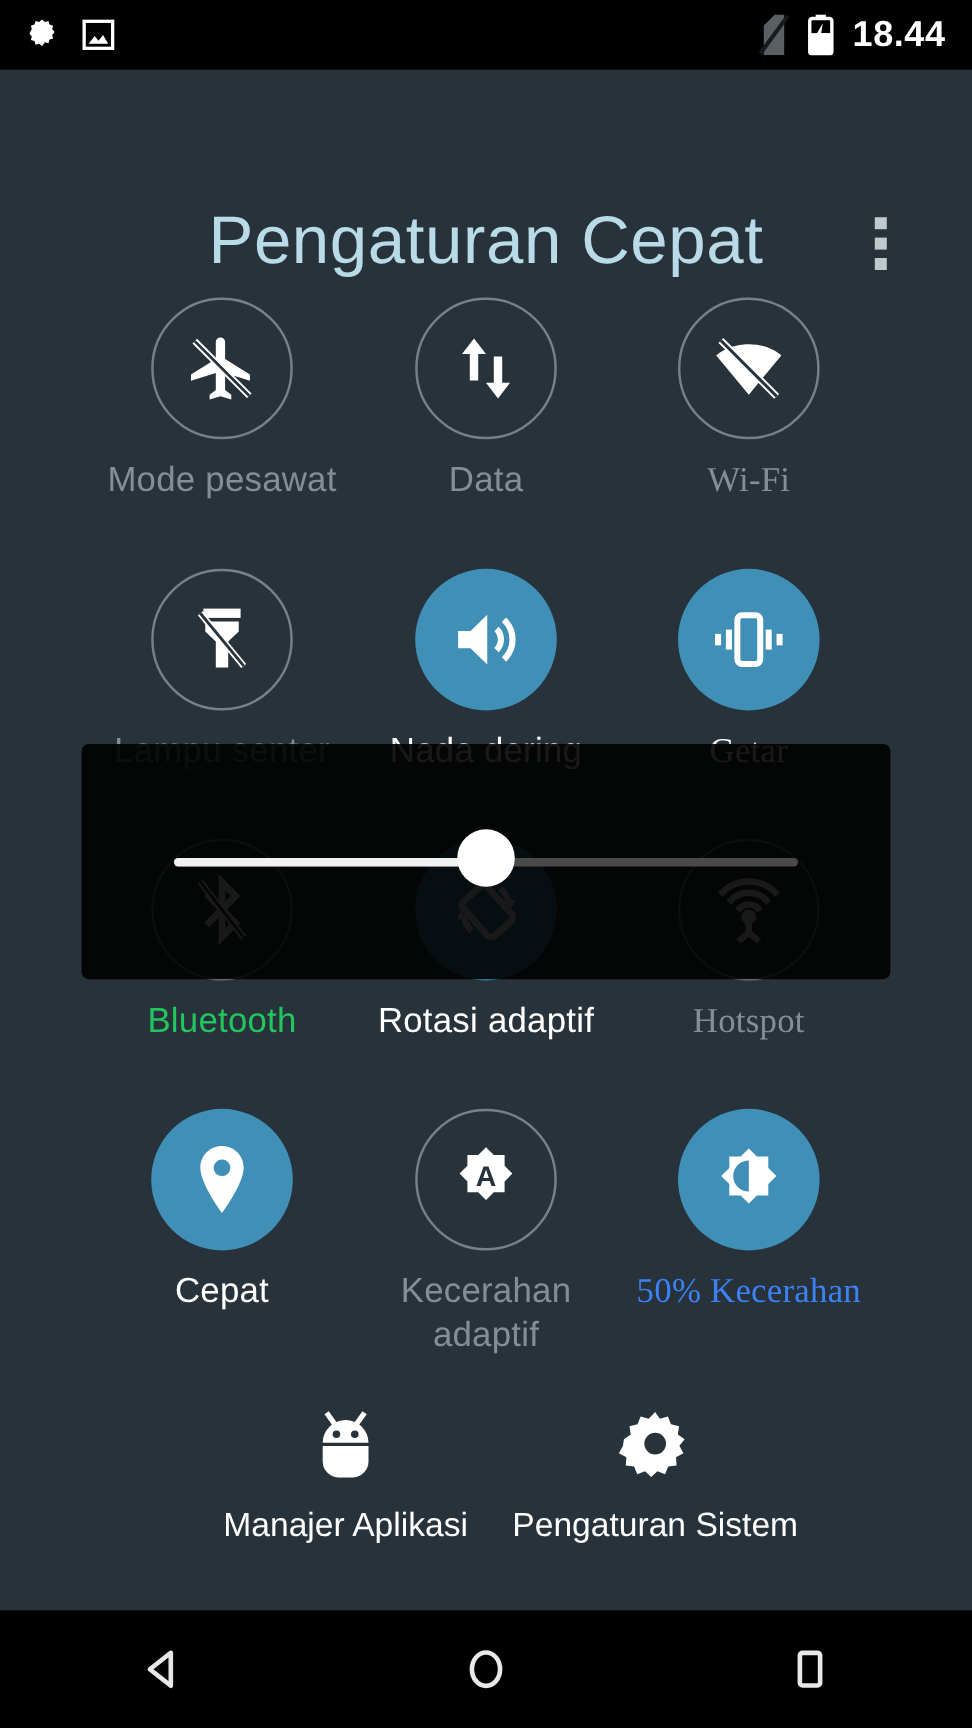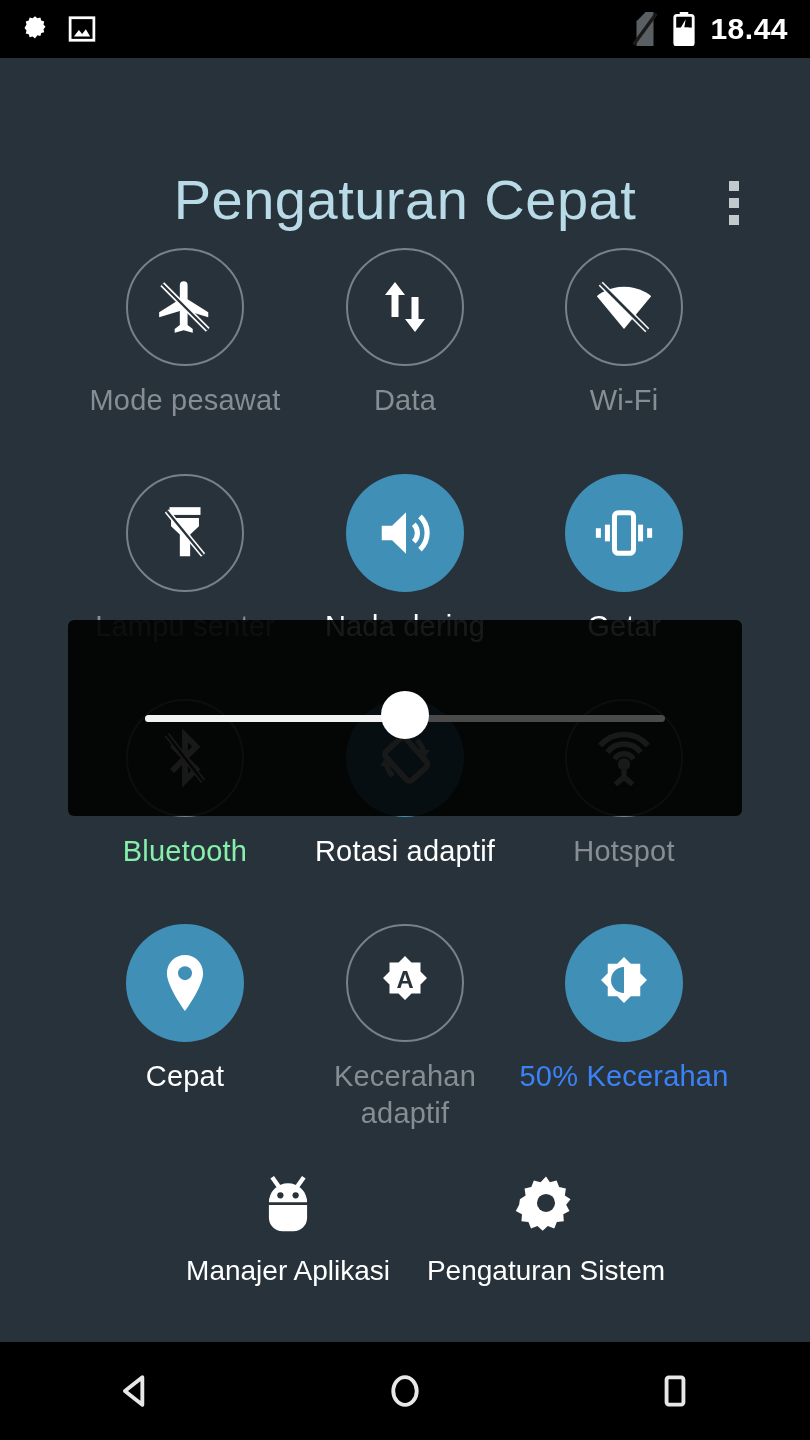--- a/index.html
+++ b/index.html
@@ -71,21 +71,21 @@
     margin-top:16px;
     font-size:29px;
     line-height:37px;
     letter-spacing:0.2px;
   }
   .tile.off .label { color:#868e93; }
   .tile.on  .label { color:#ffffff; }
 
   .col0 { left:70px; }
   .col1 { left:290px; }
-  .col2 { left:509px; }
+  .col2 { left:509px;font-family:Liberation Serif, serif; }
 
   .row0 { top:248px; }
   .row1 { top:474px; }
   .row2 { top:699px; }
   .row3 { top:924px; }
 
   
   .shortcut {
     position:absolute;
     width:260px; text-align:center;
@@ -267,21 +267,21 @@
   <div class="tile off col0 row2">
     <div class="circle">
       <span>
         <svg width="56" height="62" viewBox="0 0 20 24">
           <path fill="none" stroke="#ffffff" stroke-width="2.2" d="M5 7l9.4 9.4L10 20.8V3.2l4.4 4.4L5 17"></path>
           <line x1="3" y1="3" x2="17" y2="21" stroke="#ffffff" stroke-width="2.1"></line>
           <line x1="3" y1="3" x2="17" y2="21" stroke="#28323a" stroke-width="0.9"></line>
         </svg>
       </span>
     </div>
-    <div class="label" style="color: #86efac;">Bluetooth</div>
+    <div class="label" style="color: #22c55e;">Bluetooth</div>
   </div>
 
   <div class="tile on col1 row2">
     <div class="circle" style="background: rgb(63, 143, 183);">
       <span>
         <svg width="62" height="62" viewBox="0 0 24 24">
           <rect x="6.8" y="5.2" width="10.4" height="15" rx="1.6" fill="none" stroke="#ffffff" stroke-width="2.1" transform="rotate(-42 12 12)"></rect>
           <path fill="none" stroke="#ffffff" stroke-width="2" d="M16.6 5.1a8 8 0 0 1 2.6 5.2"></path>
           <path fill="#ffffff" d="M19.9 11.6l-1.6-3.2 3.2.6z"></path>
           <path fill="none" stroke="#ffffff" stroke-width="2" d="M7.4 18.9a8 8 0 0 1-2.6-5.2"></path>

